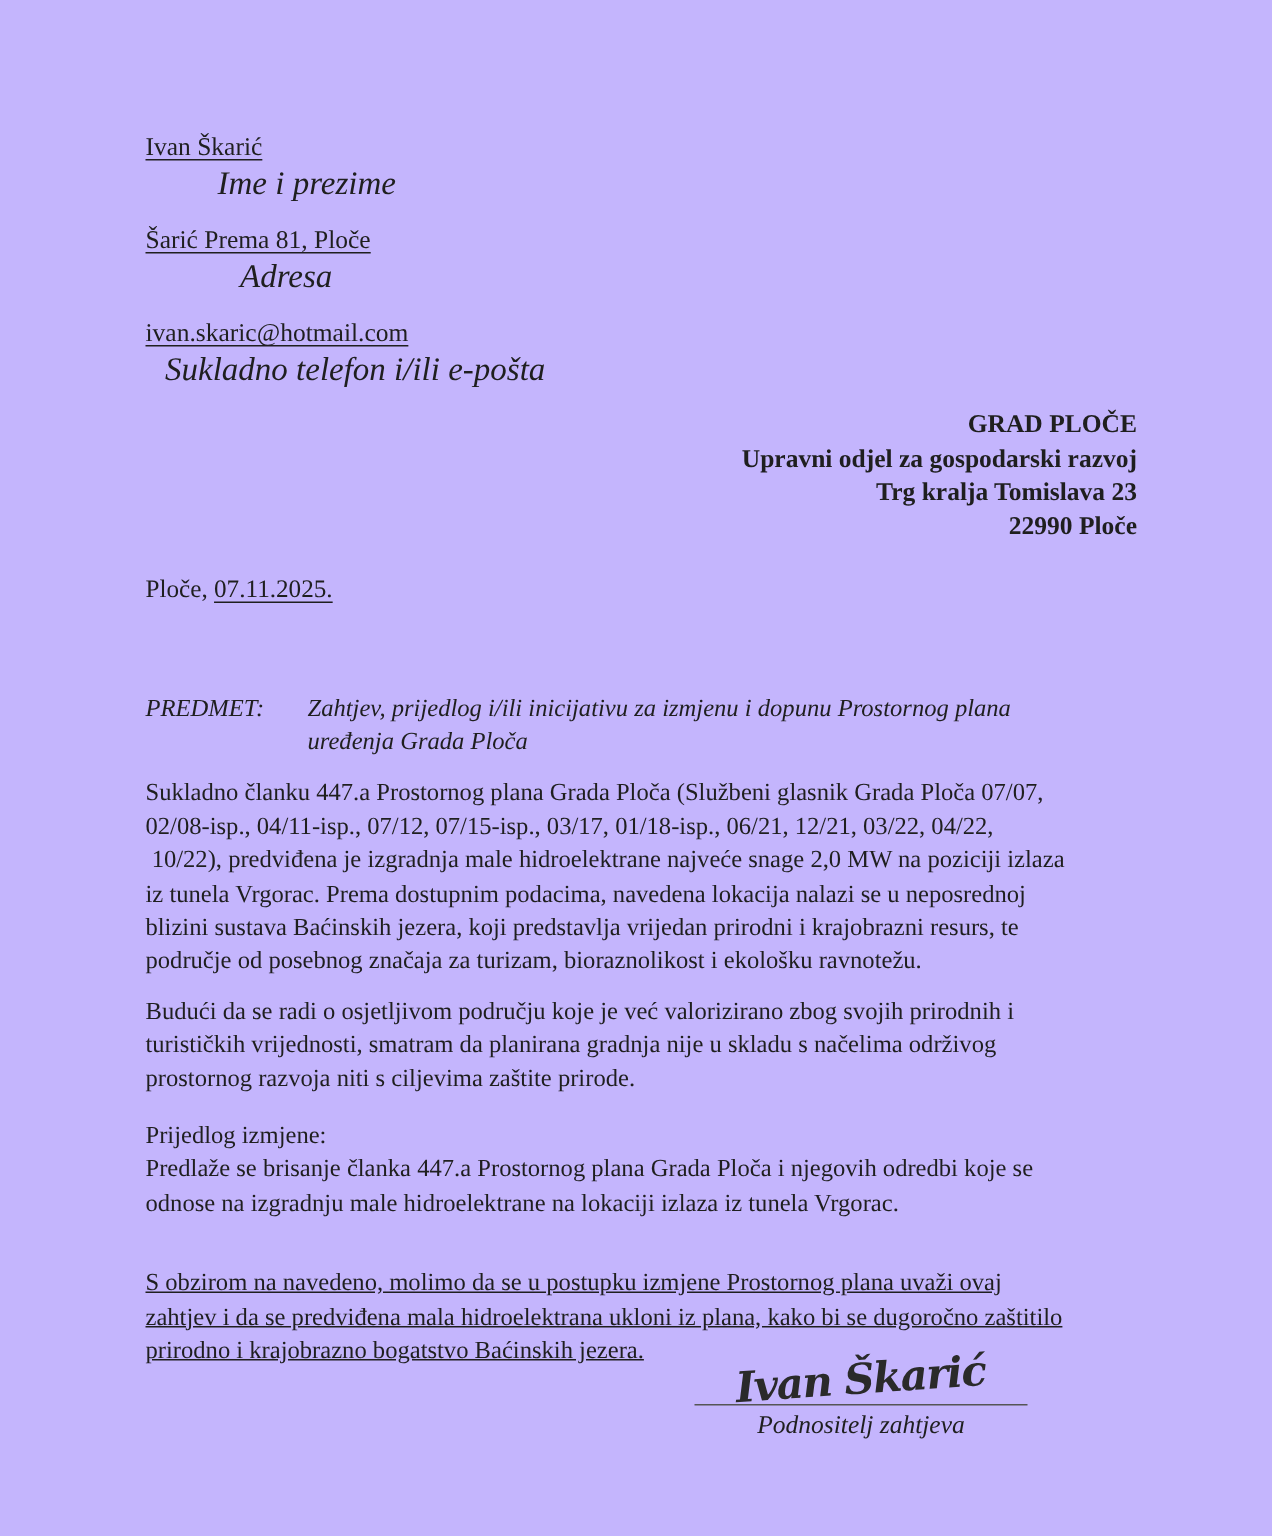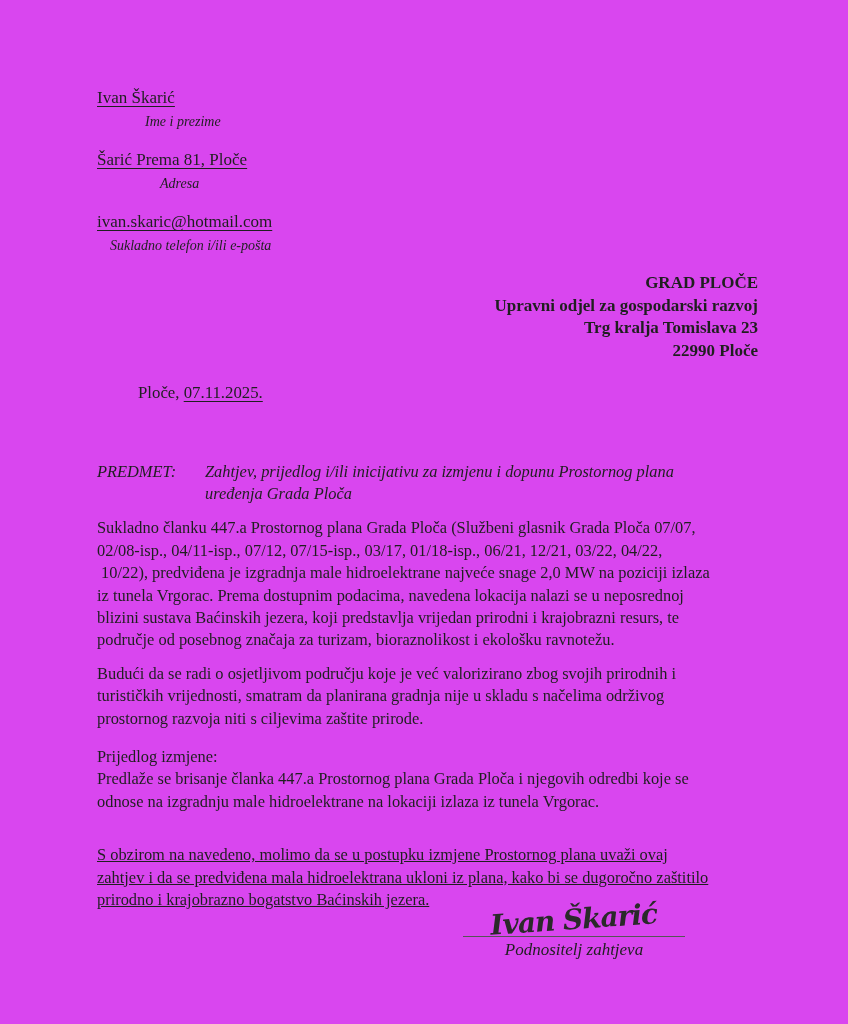--- a/index.html
+++ b/index.html
@@ -1,42 +1,42 @@
 <!DOCTYPE html>
 <html><head>
 <meta charset="utf-8">
 <style>
   * { margin: 0; padding: 0; box-sizing: border-box; }
   html, body { background: #ffffff; }
   .page {
     position: relative;
     width: 848px;
     height: 1024px;
-    background: #d946ef;
+    background: #c4b5fd;
     color: #1f1f1f;
     font-family: "Liberation Serif", serif;
     font-size: 16.4px;
     overflow: hidden;
   }
   .content {
     padding: 86px 90px 0 97px;
   }
 
   
   .sender-entry { margin-bottom: 14px; }
   .sender-value {
     display: inline-block;
     font-size: 17px;
     line-height: 24px;
     text-decoration: underline;
     text-underline-offset: 3px;
   }
   .sender-label {
     font-style: italic;
-    font-size: 14px;
+    font-size: 22px;
     line-height: 24px;
   }
   .indent-1 { padding-left: 48px; }
   .indent-2 { padding-left: 63px; }
   .indent-3 { padding-left: 13px; }
 
   
   .recipient {
     text-align: right;
     font-weight: bold;
@@ -44,21 +44,20 @@
     line-height: 22.5px;
     margin-top: 3px;
     white-space: pre-line;
   }
 
   
   .dateline {
     margin-top: 20px;
     font-size: 16.8px;
     line-height: 22.5px;
-    margin-left: 41px;
   }
   .dateline .date {
     text-decoration: underline;
     text-underline-offset: 3px;
   }
 
   
   .subject {
     display: flex;
     margin-top: 56px;

